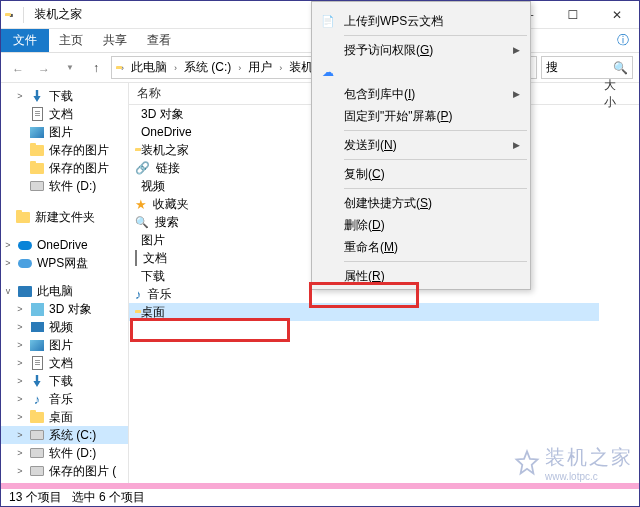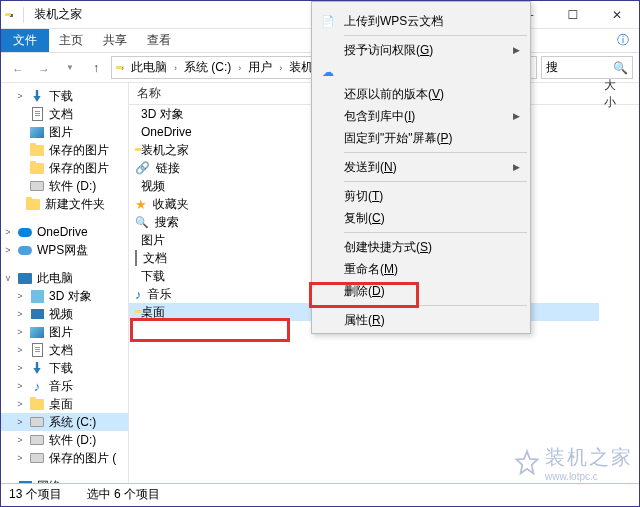--- a/index.html
+++ b/index.html
@@ -34,21 +34,21 @@
 .colhead .c2{width:110px;padding-left:300px}
 .filelist{flex:1;position:relative;overflow:hidden}
 .row{display:flex;align-items:center;height:18px;padding-left:6px;gap:6px}
 .row.sel{background:#cce8ff}
 .hl{position:absolute;border:3px solid #e03030;pointer-events:none}
 .ctxmenu{position:absolute;left:310px;top:0;width:220px;background:#f2f2f2;border:1px solid #bcbcbc;box-shadow:2px 2px 6px rgba(0,0,0,.2);padding:2px}
 .ctx-item{height:22px;display:flex;align-items:center;padding-left:30px;position:relative}
 .ctx-item .cic{position:absolute;left:6px;width:16px;height:16px;display:flex;align-items:center;justify-content:center}
 .ctx-item .sub{margin-left:auto;margin-right:8px;color:#555;font-size:9px}
 .ctx-sep{height:1px;background:#d0d0d0;margin:3px 1px 3px 30px}
-.statusbar{height:22px;border-top:1px solid #f9a8d4;display:flex;align-items:center;padding:0 8px;gap:25px;color:#333}
+.statusbar{height:22px;border-top:6px solid #f9a8d4;display:flex;align-items:center;padding:0 8px;gap:10px;color:#333}
 .watermark{position:absolute;right:6px;bottom:24px;display:flex;align-items:center;gap:4px;opacity:.35;pointer-events:none}
 .watermark .star{width:28px;height:28px}
 .watermark .wt{font-size:20px;color:#2a4a9a;letter-spacing:2px}
 .watermark .wu{font-size:10px;color:#2a4a9a}
 .ic-folder{width:14px;height:11px;background:#ffd76b;border-radius:1px;position:relative}
 .ic-folder:before{content:"";position:absolute;top:-2px;left:0;width:6px;height:3px;background:#ffd76b;border-radius:1px 1px 0 0}
 .ic-pc{width:14px;height:11px;background:#2a7ab8;border-radius:1px}
 .ic-disk{width:14px;height:10px;background:#d8d8d8;border:1px solid #999;border-radius:1px}
 .ic-cloud{width:14px;height:9px;background:#0a84d8;border-radius:5px}
 .ic-cloud.w{background:#4aa0e0}
@@ -158,21 +158,21 @@
         </span>
         <span>保存的图片</span>
       </div>
       <div class="nav-item" style="padding-left: 14px;">
         <span class="arr"></span>
         <span class="ic">
           <span class="ic-disk"></span>
         </span>
         <span>软件 (D:)</span>
       </div>
-      <div class="nav-item" style="padding-left: 10px;">
+      <div class="nav-item" style="padding-left: 0; margin-top: 13px;">
         <span class="arr"></span>
         <span class="ic">
           <span class="ic-folder"></span>
         </span>
         <span>新建文件夹</span>
       </div>
       <div class="nav-sep"></div>
       <div class="nav-item" style="padding-left: 2px;">
         <span class="arr">&gt;</span>
         <span class="ic">
@@ -343,50 +343,44 @@
     <div class="ctx-item">
       <span>授予访问权限(<u>G</u>)</span>
       <span class="sub">▶</span>
     </div>
     <div class="ctx-item">
       <span class="cic">
         <span class="ic" style="color: rgb(51, 133, 255);">☁</span>
       </span>
     </div>
     <div class="ctx-item">
-      <span>还原以前的版本(<u>V</u>)</span>
-    </div>
-    <div class="ctx-item">
       <span>包含到库中(<u>I</u>)</span>
       <span class="sub">▶</span>
     </div>
     <div class="ctx-item">
       <span>固定到"开始"屏幕(<u>P</u>)</span>
     </div>
     <div class="ctx-sep"></div>
     <div class="ctx-item">
       <span>发送到(<u>N</u>)</span>
       <span class="sub">▶</span>
     </div>
     <div class="ctx-sep"></div>
     <div class="ctx-item">
-      <span>剪切(<u>T</u>)</span>
-    </div>
-    <div class="ctx-item">
       <span>复制(<u>C</u>)</span>
     </div>
     <div class="ctx-sep"></div>
     <div class="ctx-item">
       <span>创建快捷方式(<u>S</u>)</span>
     </div>
     <div class="ctx-item">
+      <span>删除(<u>D</u>)</span>
+    </div>
+    <div class="ctx-item">
       <span>重命名(<u>M</u>)</span>
-    </div>
-    <div class="ctx-item">
-      <span>删除(<u>D</u>)</span>
     </div>
     <div class="ctx-sep"></div>
     <div class="ctx-item">
       <span>属性(<u>R</u>)</span>
     </div>
     <div class="hl" style="left:-3px;top:280px;width:110px;height:26px"></div>
   </div>
 
 <div class="statusbar">
   <span>13 个项目</span>

